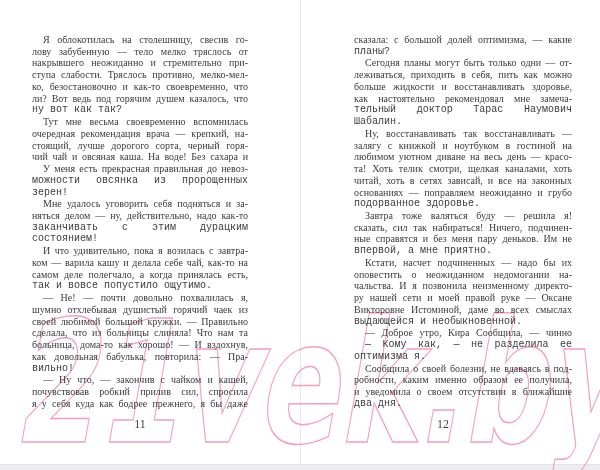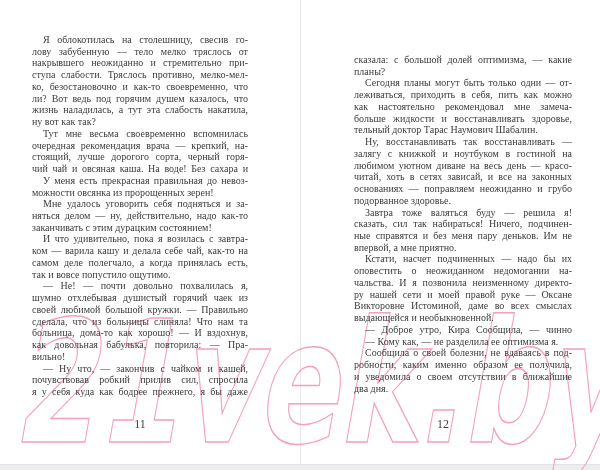--- a/index.html
+++ b/index.html
@@ -57,28 +57,28 @@
   
   .text-block {
     position: absolute;
     top: 34px;
     z-index: 2;
     font-size: 10px;
     line-height: 11.74px;
     color: #3b3b3b;
   }
   .text-block.left  { left: 32px;  width: 216px; }
-  .text-block.right { left: 354px; width: 218px; margin-top: 20px; }
+  .text-block.right { left: 354px; width: 218px; }
   .line {
     text-align: justify;
     text-align-last: justify;
     -moz-text-align-last: justify;
     white-space: normal;
   }
-  .line.pend { text-align-last: left; -moz-text-align-last: left; }
+  .line.pend { text-align-last: left; font-family: Liberation Mono, monospace; -moz-text-align-last: left; }
   .line.ind  { text-indent: 11px; }
   .page-number {
     position: absolute;
     top: 417px;
     z-index: 2;
     font-size: 12px;
     color: #3f3f3f;
     text-align: center;
   }
   .page-number.left  { left: 32px;  width: 216px; }
@@ -93,21 +93,20 @@
 
   <div class="gutter"></div>
 
   <div class="text-block left">
       <div class="line ind">Я облокотилась на столешницу, свесив го-</div>
       <div class="line">лову забубенную — тело мелко тряслось от</div>
       <div class="line">накрывшего неожиданно и стремительно при-</div>
       <div class="line">ступа слабости. Тряслось противно, мелко-мел-</div>
       <div class="line">ко, безостановочно и как-то своевременно, что</div>
       <div class="line">ли? Вот ведь под горячим душем казалось, что</div>
-      <div class="line">жизнь наладилась, а тут эта слабость накатила,</div>
       <div class="line pend">ну вот как так?</div>
       <div class="line ind">Тут мне весьма своевременно вспомнилась</div>
       <div class="line">очередная рекомендация врача — крепкий, на-</div>
       <div class="line">стоящий, лучше дорогого сорта, черный горя-</div>
       <div class="line">чий чай и овсяная каша. На воде! Без сахара и</div>
       <div class="line ind">У меня есть прекрасная правильная до невоз-</div>
       <div class="line pend">можности овсянка из пророщенных зерен!</div>
       <div class="line ind">Мне удалось уговорить себя подняться и за-</div>
       <div class="line">няться делом — ну, действительно, надо как-то</div>
       <div class="line pend">заканчивать с этим дурацким состоянием!</div>
@@ -125,26 +124,27 @@
       <div class="line ind">— Ну что, — закончив с чайком и кашей,</div>
       <div class="line">почувствовав робкий прилив сил, спросила</div>
       <div class="line">я у себя куда как бодрее прежнего, я бы даже</div>
     </div>
 
   <div class="text-block right">
       <div class="line">сказала: с большой долей оптимизма, — какие</div>
       <div class="line pend">планы?</div>
       <div class="line ind">Сегодня планы могут быть только одни — от-</div>
       <div class="line">леживаться, приходить в себя, пить как можно</div>
+      <div class="line">больше жидкости и восстанавливать здоровье,</div>
       <div class="line">как настоятельно рекомендовал мне замеча-</div>
-      <div class="line">больше жидкости и восстанавливать здоровье,</div>
       <div class="line pend">тельный доктор Тарас Наумович Шабалин.</div>
       <div class="line ind">Ну, восстанавливать так восстанавливать —</div>
       <div class="line">залягу с книжкой и ноутбуком в гостиной на</div>
       <div class="line">любимом уютном диване на весь день — красо-</div>
+      <div class="line">та! Хоть телик смотри, щелкая каналами, хоть</div>
       <div class="line">читай, хоть в сетях зависай, и все на законных</div>
       <div class="line">основаниях — поправляем неожиданно и грубо</div>
       <div class="line pend">подорванное здоровье.</div>
       <div class="line ind">Завтра тоже валяться буду — решила я!</div>
       <div class="line">сказать, сил так набираться! Ничего, подчинен-</div>
       <div class="line">ные справятся и без меня пару деньков. Им не</div>
       <div class="line pend">впервой, а мне приятно.</div>
       <div class="line ind">Кстати, насчет подчиненных — надо бы их</div>
       <div class="line">оповестить о неожиданном недомогании на-</div>
       <div class="line">чальства. И я позвонила неизменному директо-</div>

